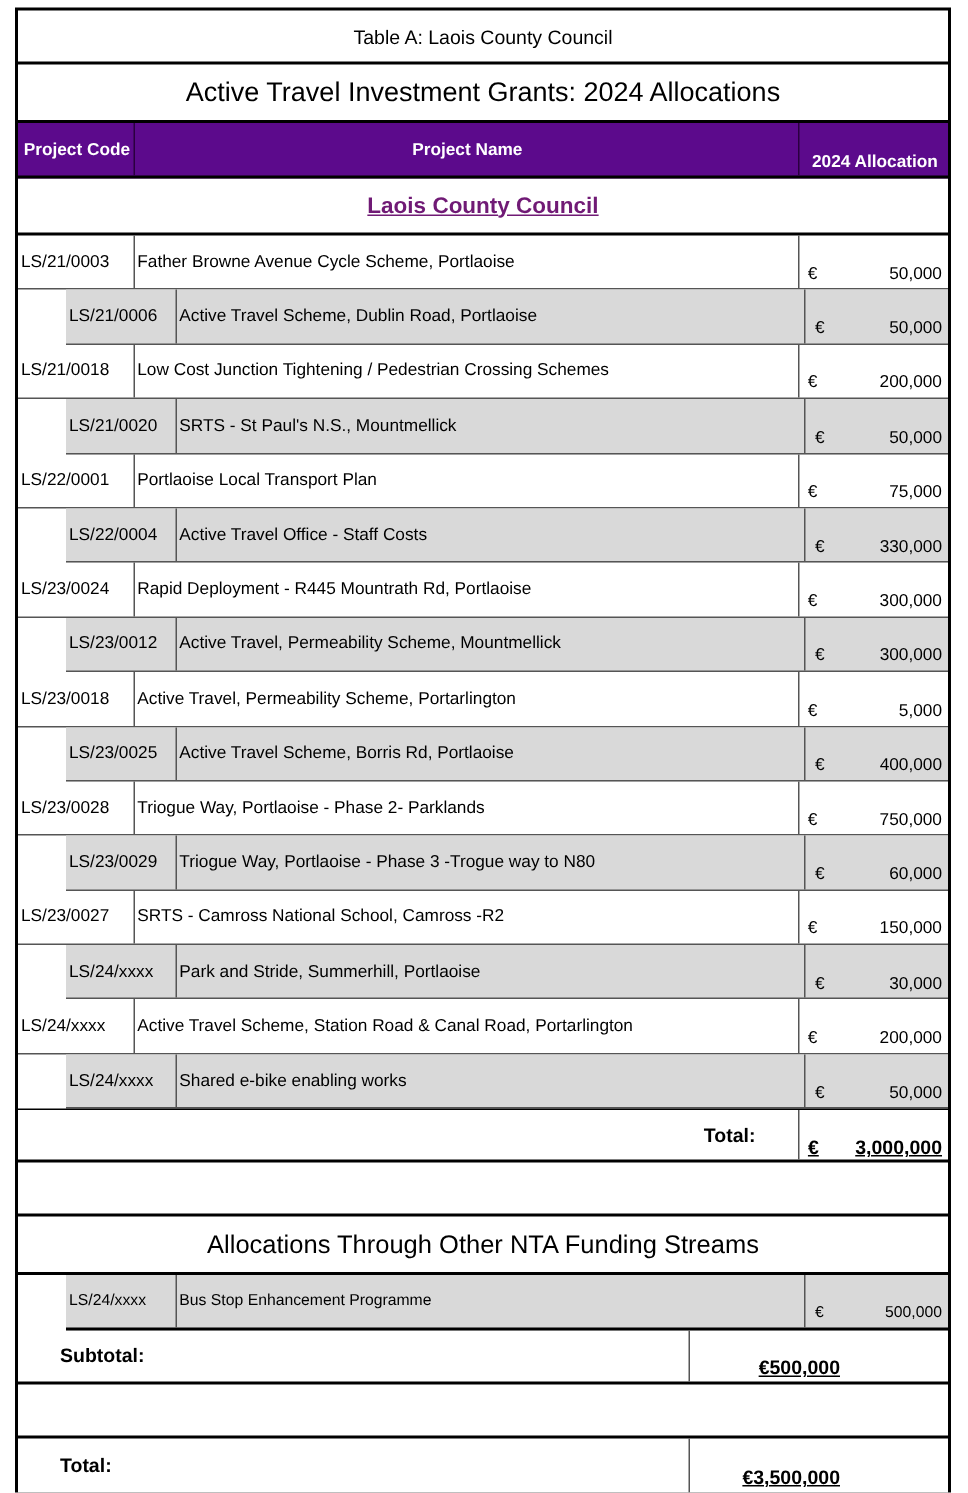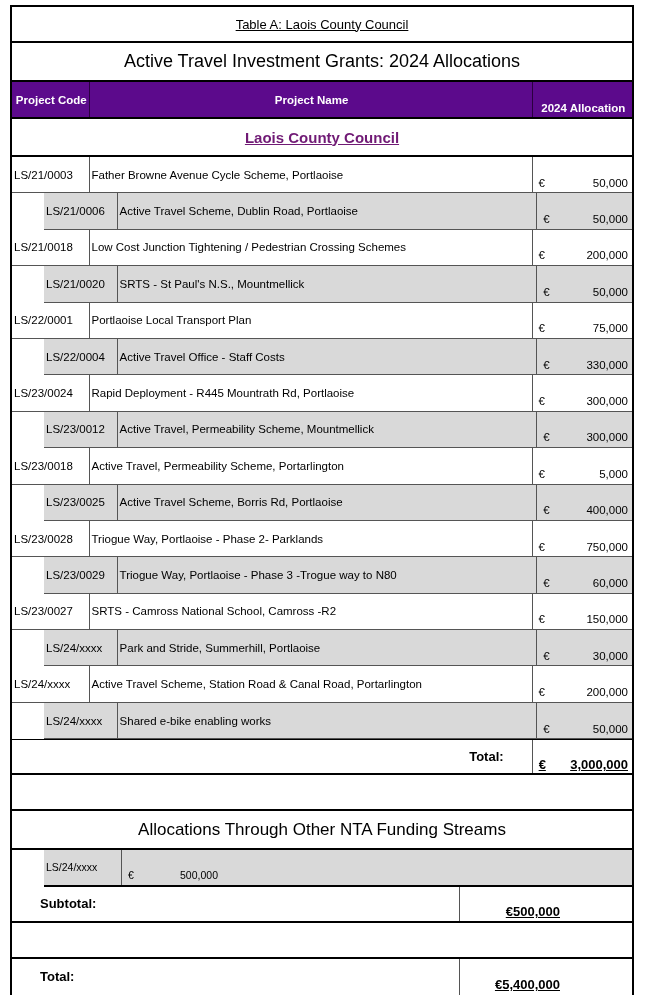--- a/index.html
+++ b/index.html
@@ -6,21 +6,21 @@
   body { width: 645px; height: 995px; position: relative; font-family: "Liberation Sans", sans-serif; color: #000; }
   #doc { position: absolute; left: 10px; top: 5px; width: 624px; border: 2px solid #000; box-sizing: border-box; }
   .row { display: flex; box-sizing: border-box; border-bottom: 1px solid #555; }
   .row.thick { border-bottom: 2px solid #000; }
   .cell { box-sizing: border-box; display: flex; align-items: center; overflow: hidden; white-space: nowrap; }
   .c-code { width: 78px; border-right: 1px solid #555; padding-left: 2px; font-size: 11.5px; }
   .c-name { width: 446px; border-right: 1px solid #555; padding-left: 2px; font-size: 11.5px; }
   .c-alloc { width: 100px; padding: 16px 4px 0 6px; justify-content: space-between; font-size: 11.5px; }
   .gray { background: #d9d9d9; margin-left: 32px; }
   .full { width: 100%; justify-content: center; }
-  .table-title { height: 34px; font-size: 13px; text-decoration: underline; }
+  .table-title { height: 34px; font-size: 13px; }
   .main-title { height: 37px; font-size: 18px; }
   .header { background: #5c0a8c; color: #fff; font-weight: bold; font-size: 10.5px; height: 37px; }
   .header .cell { justify-content: center; border-right: 1px solid #2a0040; height: 100%; }
   .header .c-alloc { border-right: none; }
   .council { height: 36px; font-size: 15px; font-weight: bold; color: #701a75; text-decoration: underline; }
   .data { height: 36.4px; }
   .total-row { height: 36px; }
   .total-row .c-name { justify-content: flex-end; padding-right: 28px; font-weight: bold; font-size: 13px; border-right: 1px solid #555; }
   .total-row .c-code { border-right: none; }
   .total-val { font-weight: bold; font-size: 13px; text-decoration: underline; width: 100%; display: flex; justify-content: space-between; }
@@ -194,31 +194,32 @@
 
   <div class="row thick spacer"></div>
 
   <div class="row thick">
     <div class="cell full sub-title">Allocations Through Other NTA Funding Streams</div>
   </div>
 
   <div id="other-rows">
       <div class="row data gray thick">
         <div class="cell c-code small">LS/24/xxxx</div>
+        <div class="cell c-name small">Bus Stop Enhancement Programme</div>
         <div class="cell c-alloc small">
           <span>€</span>
           <span>500,000</span>
         </div>
       </div>
     </div>
 
   <div class="row thick total-row">
     <div class="cell span-left label-bold">Subtotal:</div>
     <div class="cell c-alloc right-bold">€500,000</div>
   </div>
 
   <div class="row thick spacer"></div>
 
   <div class="row total-row" style="border-bottom:none;">
     <div class="cell span-left label-bold">Total:</div>
-    <div class="cell c-alloc right-bold">€5,400,000</div>
+    <div class="cell c-alloc right-bold">€3,500,000</div>
   </div>
 </div>
 
 </body></html>

